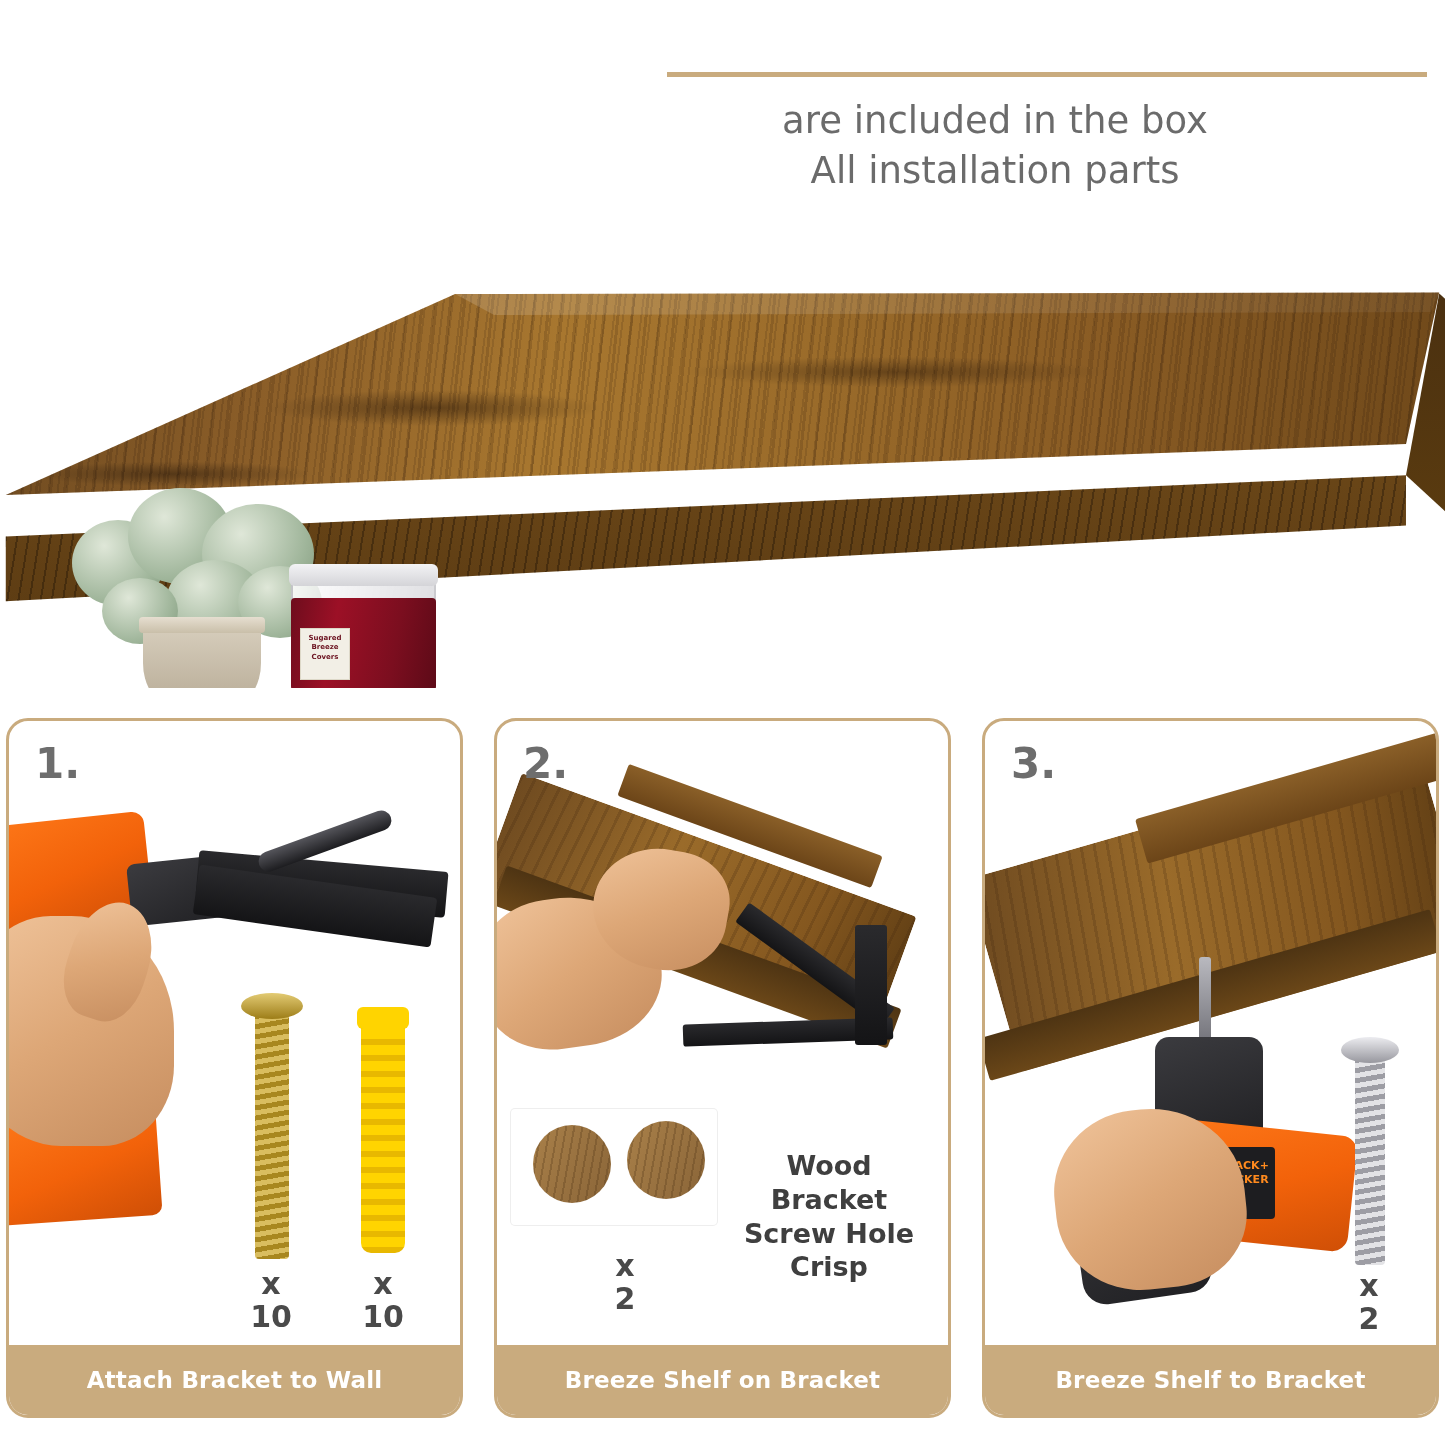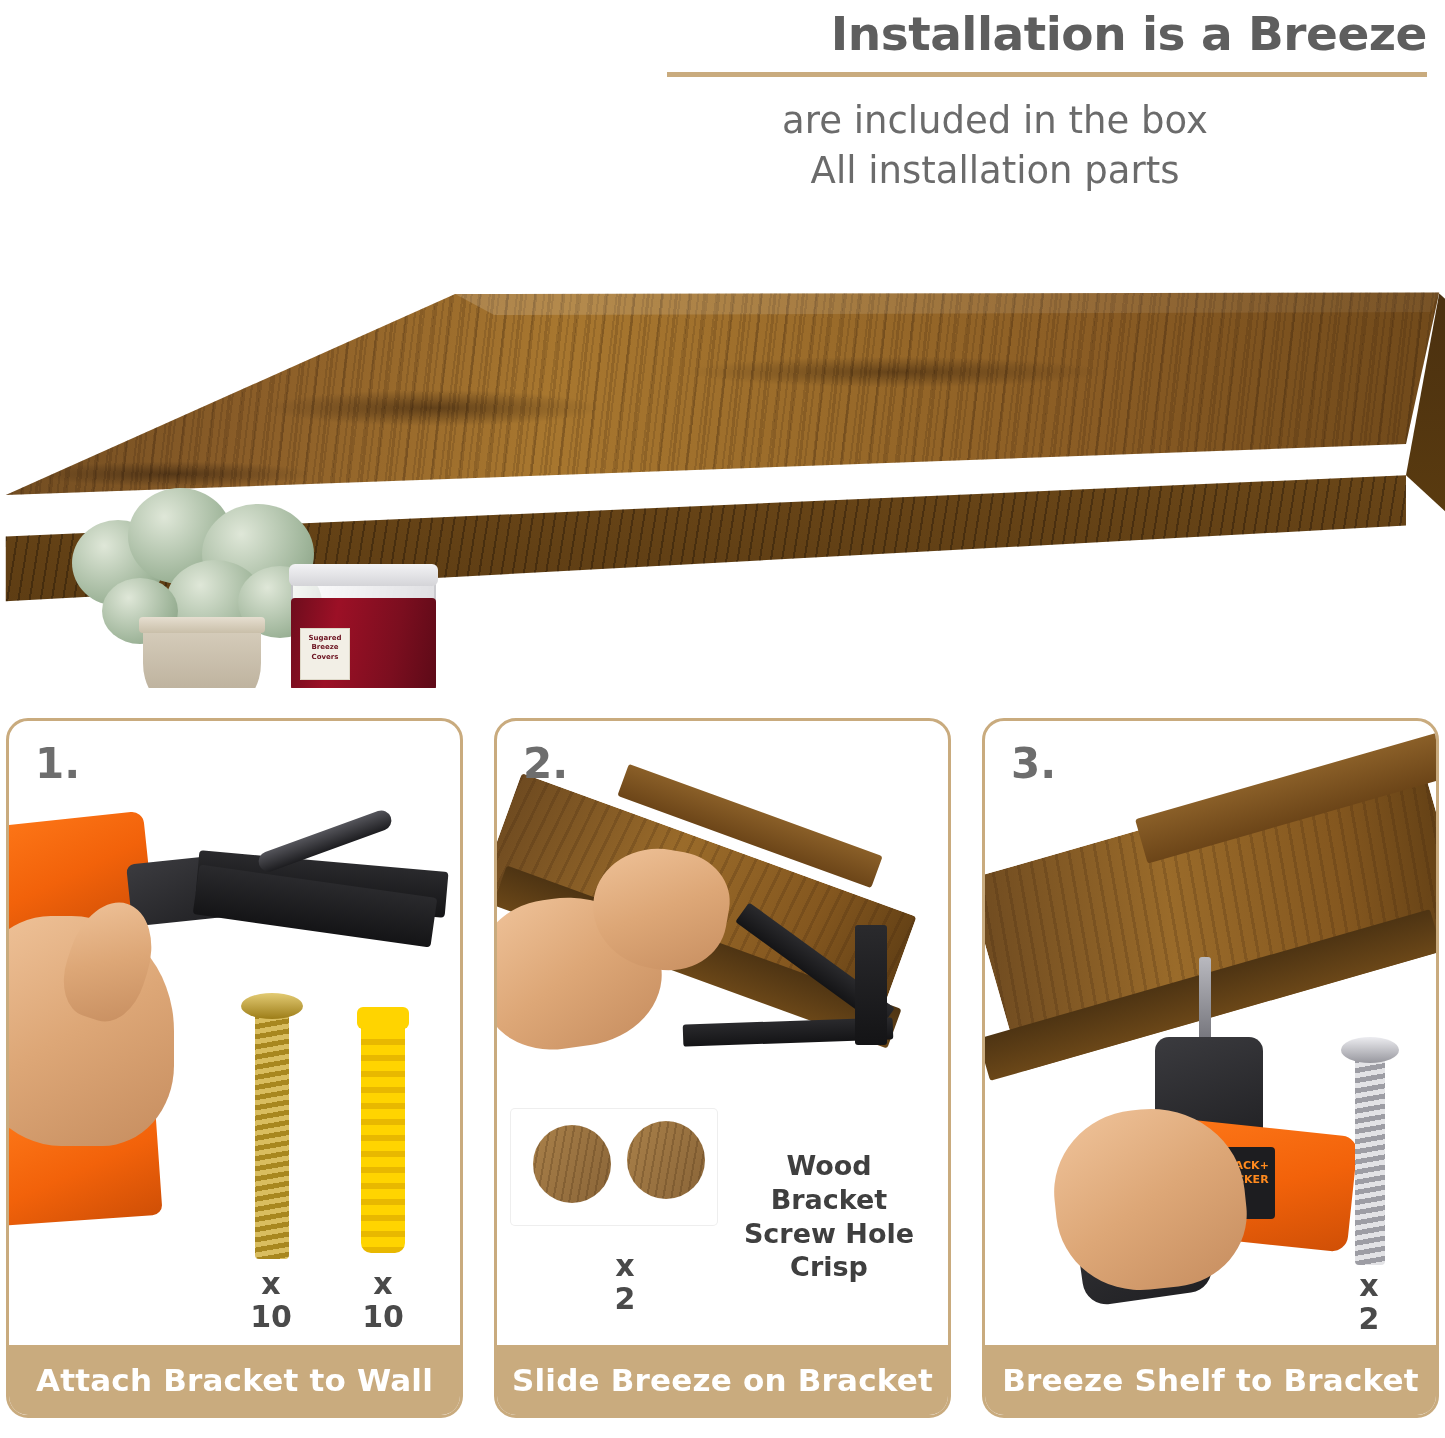--- a/index.html
+++ b/index.html
@@ -133,21 +133,21 @@
   .card.c1 { left: 6px; }
   .card.c2 { left: 494px; }
   .card.c3 { left: 982px; }
   .card-num {
     position: absolute; left: 26px; top: 18px; z-index: 6;
     font-size: 42px; font-weight: bold; color: #6d6d6d;
   }
   .card-body { position: absolute; left: 0; top: 0; width: 100%; height: 630px; overflow: hidden; }
   .card-caption {
     position: absolute; bottom: 0; left: 0; width: 100%; height: 70px;
-    background: #c9ab7e; color: #fff; font-size: 31px; font-weight: bold;
+    background: #c9ab7e; color: #fff; font-size: 23px; font-weight: bold;
     display: flex; align-items: center; justify-content: center;
     letter-spacing: 0.2px;
   }
 
   
   .hand {
     position: absolute;
     background: linear-gradient(150deg, #f0c49b 0%, #dda777 50%, #c68d5f 100%);
     border-radius: 45% 45% 40% 40%;
   }
@@ -196,21 +196,20 @@
       repeating-linear-gradient(96deg, rgba(60,34,12,0.20) 0 3px, rgba(255,255,255,0) 3px 13px),
       linear-gradient(100deg, #6e4a20 0%, #9a6b2a 40%, #84571f 75%, #5e3d14 100%);
   }
 </style>
 </head>
 <body>
 
 <div class="page">
 
   <div class="header">
-    <div class="header-title">Installation is a Breeze</div>
     <div class="header-rule"></div>
     <div class="header-sub">
       <div>are included in the box</div>
       <div>All installation parts</div>
     </div>
   </div>
 
   <div class="hero">
     <div class="shelf-wrap">
       <div class="shelf-top"></div>
@@ -301,21 +300,21 @@
           <span>2</span>
         </div>
 
         <div class="parts-note" style="left:222px; top:428px; width:220px;">
           <div>Wood</div>
           <div>Bracket</div>
           <div>Screw Hole</div>
           <div>Crisp</div>
         </div>
       </div>
-      <div class="card-caption">Slide Breeze on Bracket</div>
+      <div class="card-caption">Breeze Shelf on Bracket</div>
     </div>
 
     <div class="card c3">
       <div class="card-num">3.</div>
       <div class="card-body">
 
         <div class="board" style="left:0px; top:90px; width:470px; height:200px; transform:rotate(-16deg); border-radius:4px;"></div>
         <div class="board" style="left:150px; top:52px; width:330px; height:46px; transform:rotate(-16deg); background:linear-gradient(180deg,#8a5f28,#6c4518); border-radius:3px;"></div>
         <div class="board" style="left:-10px; top:252px; width:470px; height:44px; transform:rotate(-16deg); background:linear-gradient(180deg,#4e3413,#6b4718); border-radius:3px;"></div>
 

